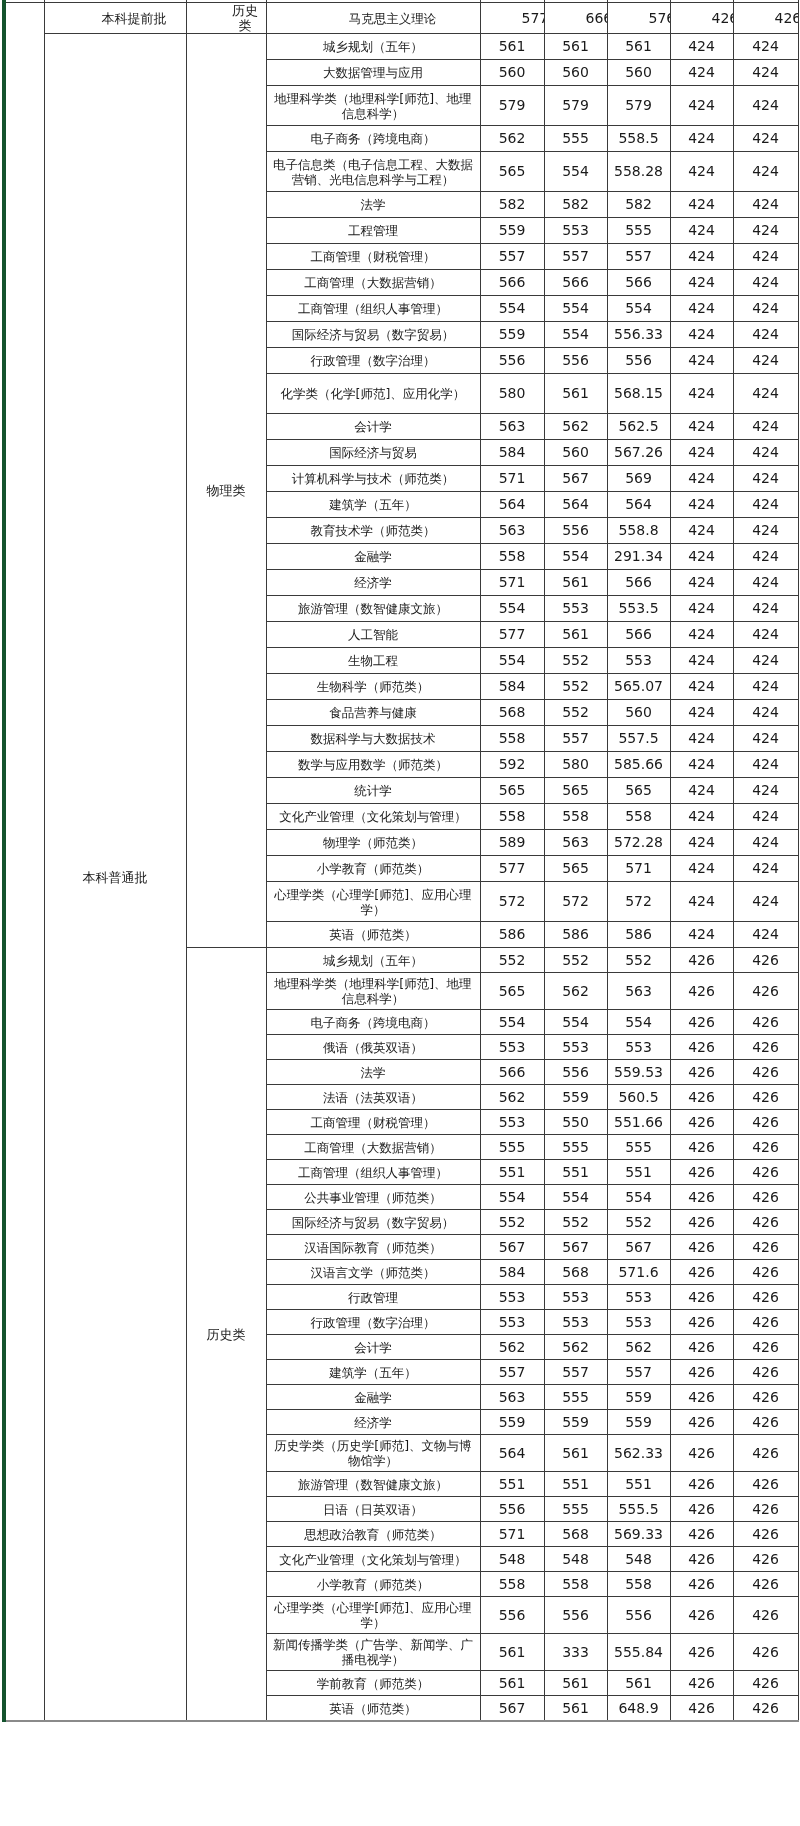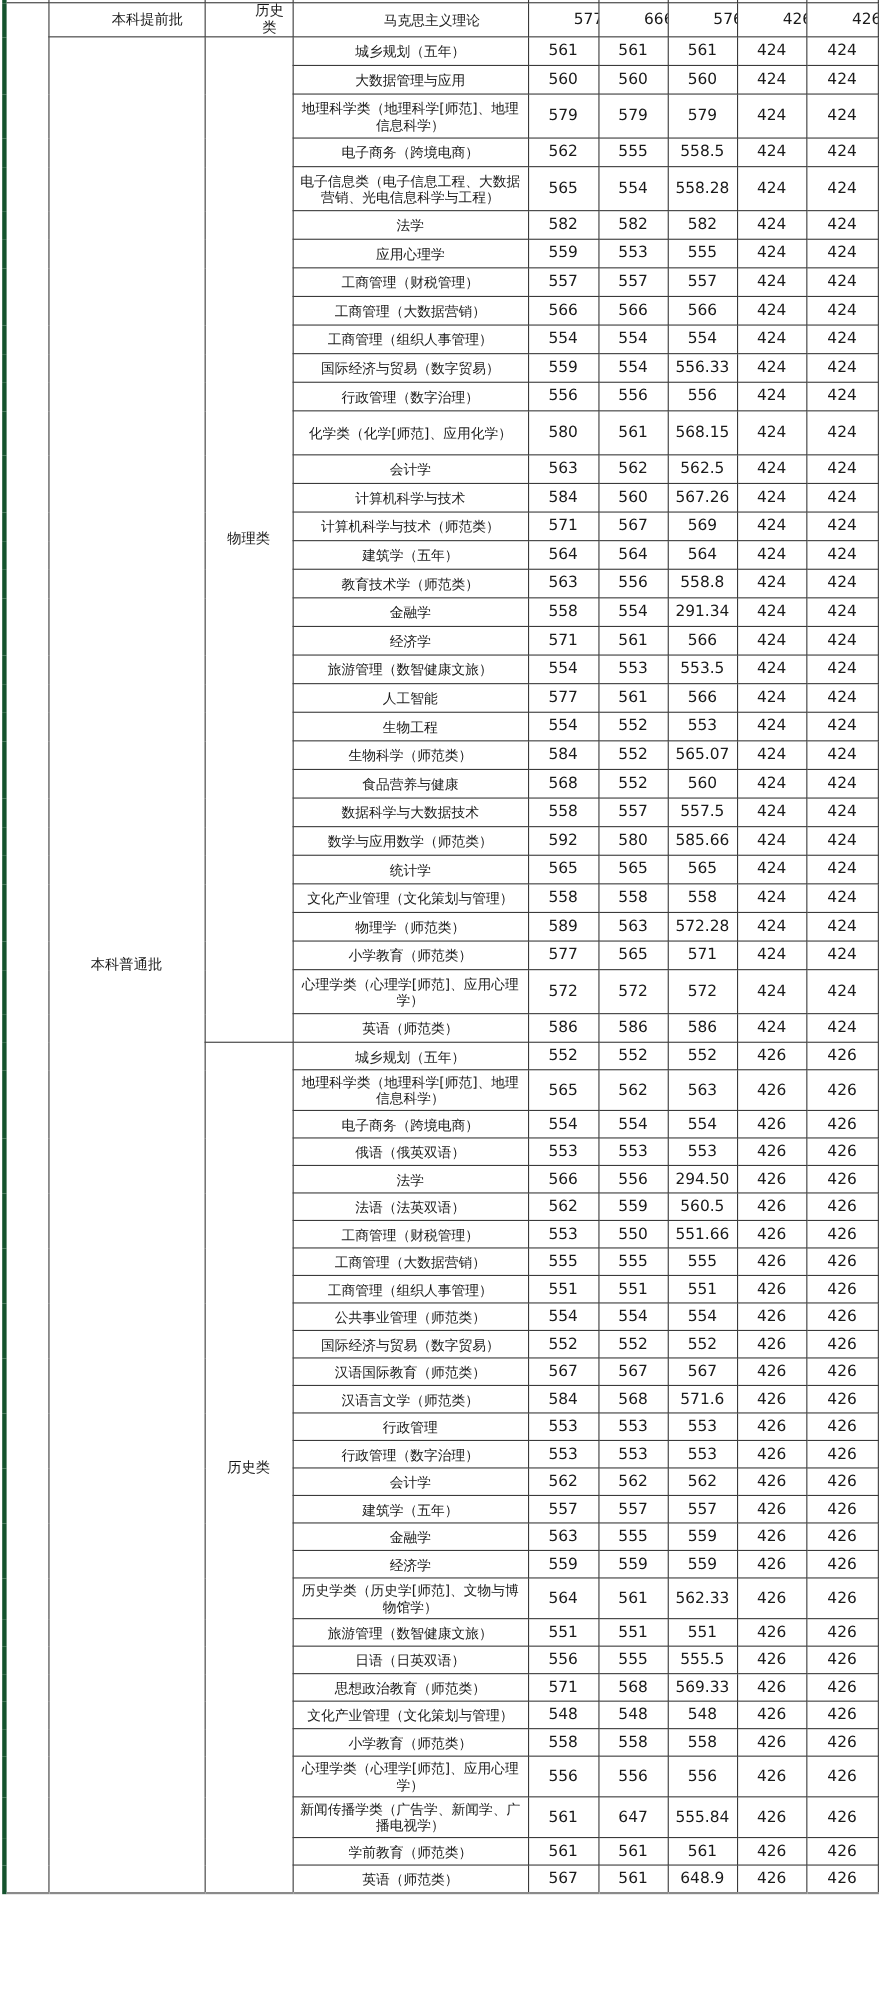--- a/index.html
+++ b/index.html
@@ -101,21 +101,21 @@
       </tr>
       <tr class="p1">
         <td class="major">法学</td>
         <td class="num">582</td>
         <td class="num">582</td>
         <td class="num">582</td>
         <td class="num">424</td>
         <td class="num">424</td>
       </tr>
       <tr class="p1">
-        <td class="major">应用心理学</td>
+        <td class="major">工程管理</td>
         <td class="num">559</td>
         <td class="num">553</td>
         <td class="num">555</td>
         <td class="num">424</td>
         <td class="num">424</td>
       </tr>
       <tr class="p1">
         <td class="major">工商管理（财税管理）</td>
         <td class="num">557</td>
         <td class="num">557</td>
@@ -165,21 +165,21 @@
       </tr>
       <tr class="p1">
         <td class="major">会计学</td>
         <td class="num">563</td>
         <td class="num">562</td>
         <td class="num">562.5</td>
         <td class="num">424</td>
         <td class="num">424</td>
       </tr>
       <tr class="p1">
-        <td class="major">计算机科学与技术</td>
+        <td class="major">国际经济与贸易</td>
         <td class="num">584</td>
         <td class="num">560</td>
         <td class="num">567.26</td>
         <td class="num">424</td>
         <td class="num">424</td>
       </tr>
       <tr class="p1">
         <td class="major">计算机科学与技术（师范类）</td>
         <td class="num">571</td>
         <td class="num">567</td>
@@ -353,21 +353,21 @@
         <td class="num">553</td>
         <td class="num">553</td>
         <td class="num">553</td>
         <td class="num">426</td>
         <td class="num">426</td>
       </tr>
       <tr class="h1">
         <td class="major">法学</td>
         <td class="num">566</td>
         <td class="num">556</td>
-        <td class="num">294.50</td>
+        <td class="num">559.53</td>
         <td class="num">426</td>
         <td class="num">426</td>
       </tr>
       <tr class="h1">
         <td class="major">法语（法英双语）</td>
         <td class="num">562</td>
         <td class="num">559</td>
         <td class="num">560.5</td>
         <td class="num">426</td>
         <td class="num">426</td>
@@ -528,21 +528,21 @@
         <td class="major">心理学类（心理学[师范]、应用心理学）</td>
         <td class="num">556</td>
         <td class="num">556</td>
         <td class="num">556</td>
         <td class="num">426</td>
         <td class="num">426</td>
       </tr>
       <tr class="h2">
         <td class="major">新闻传播学类（广告学、新闻学、广播电视学）</td>
         <td class="num">561</td>
-        <td class="num">647</td>
+        <td class="num">333</td>
         <td class="num">555.84</td>
         <td class="num">426</td>
         <td class="num">426</td>
       </tr>
       <tr class="h1">
         <td class="major">学前教育（师范类）</td>
         <td class="num">561</td>
         <td class="num">561</td>
         <td class="num">561</td>
         <td class="num">426</td>

